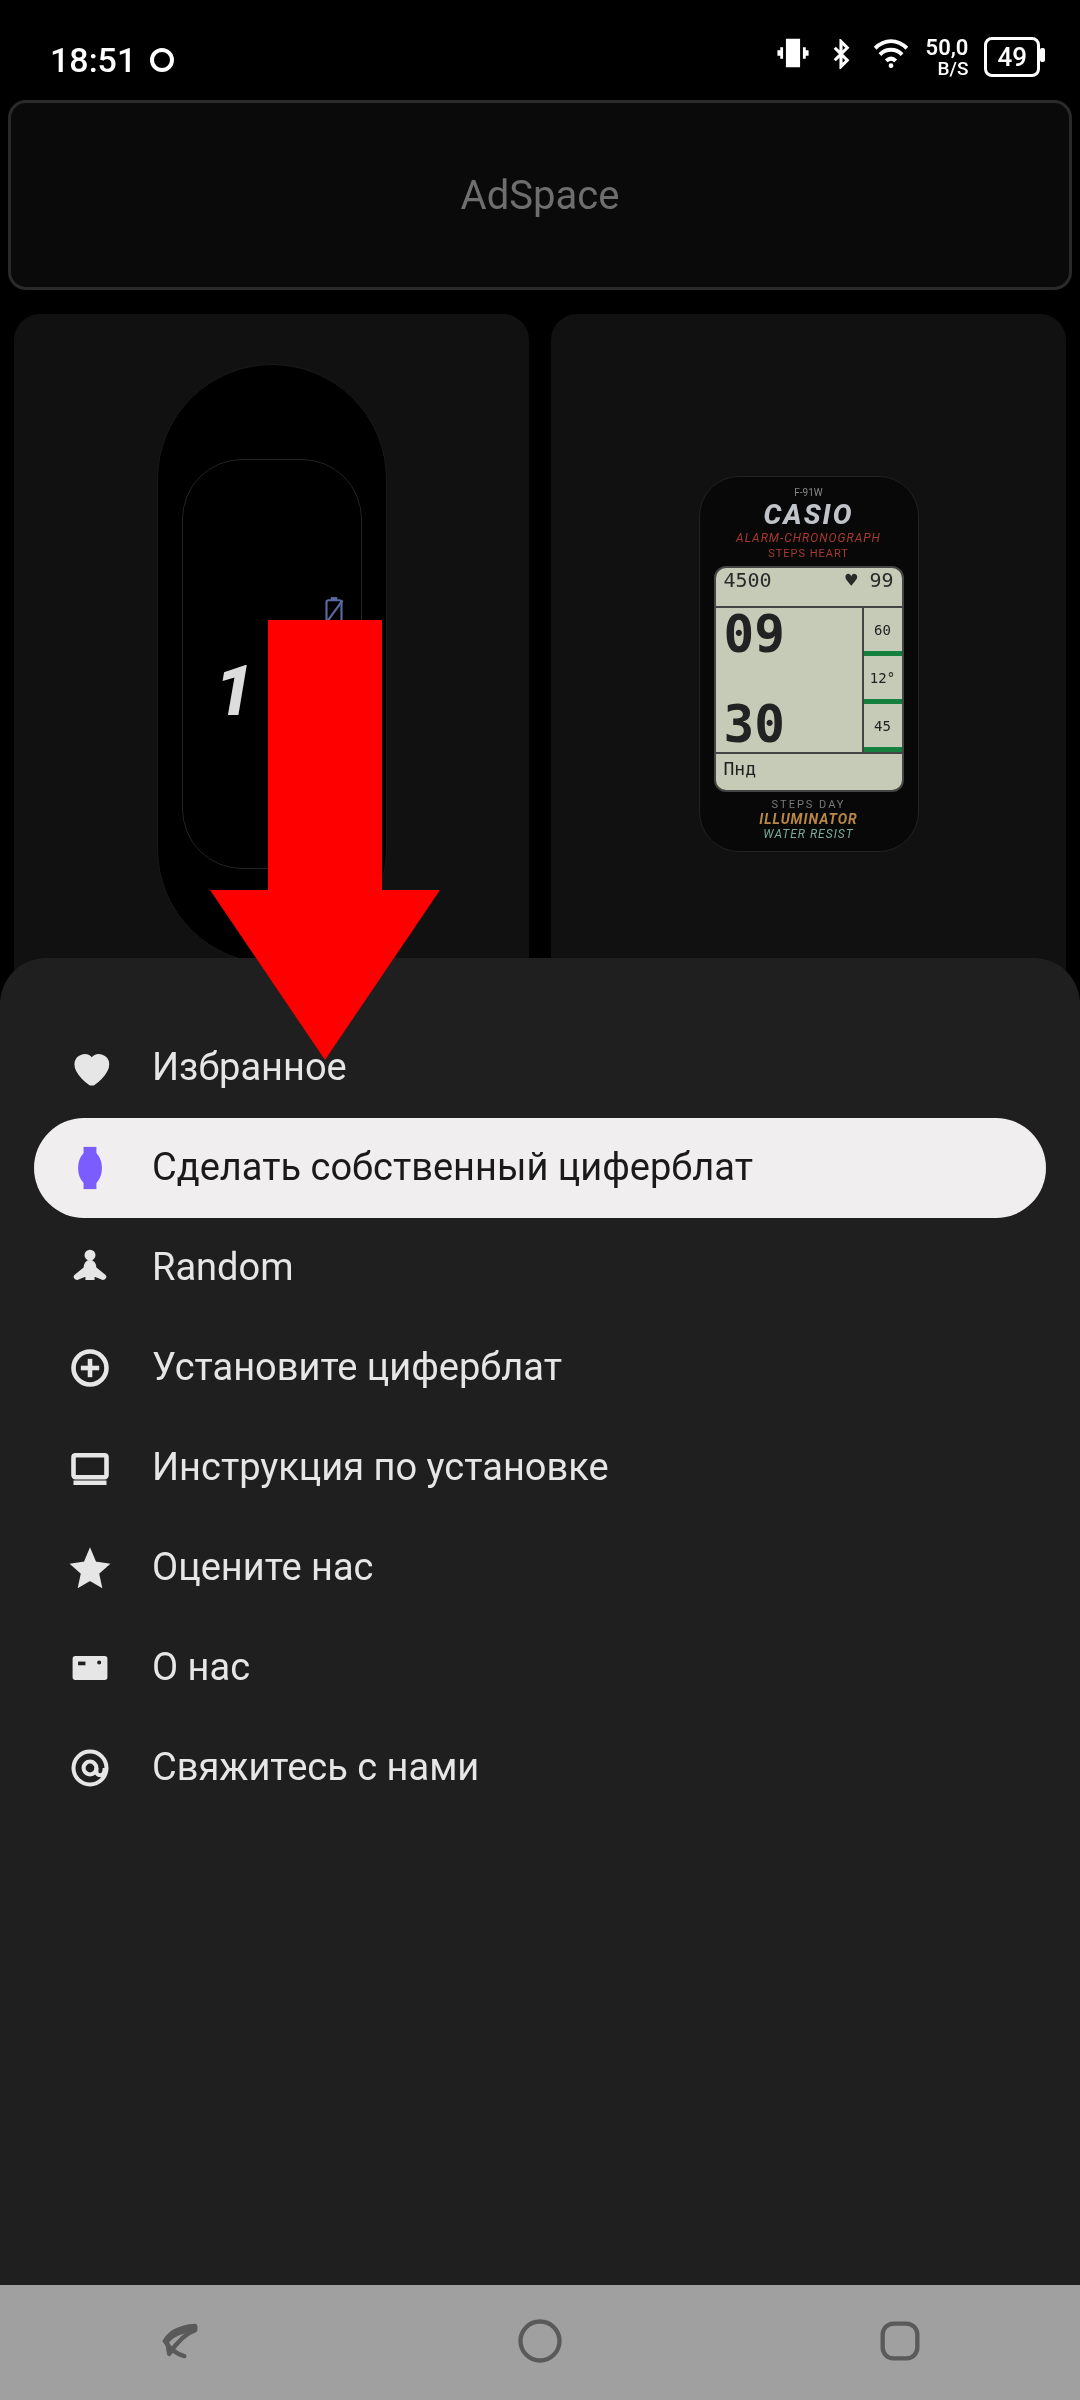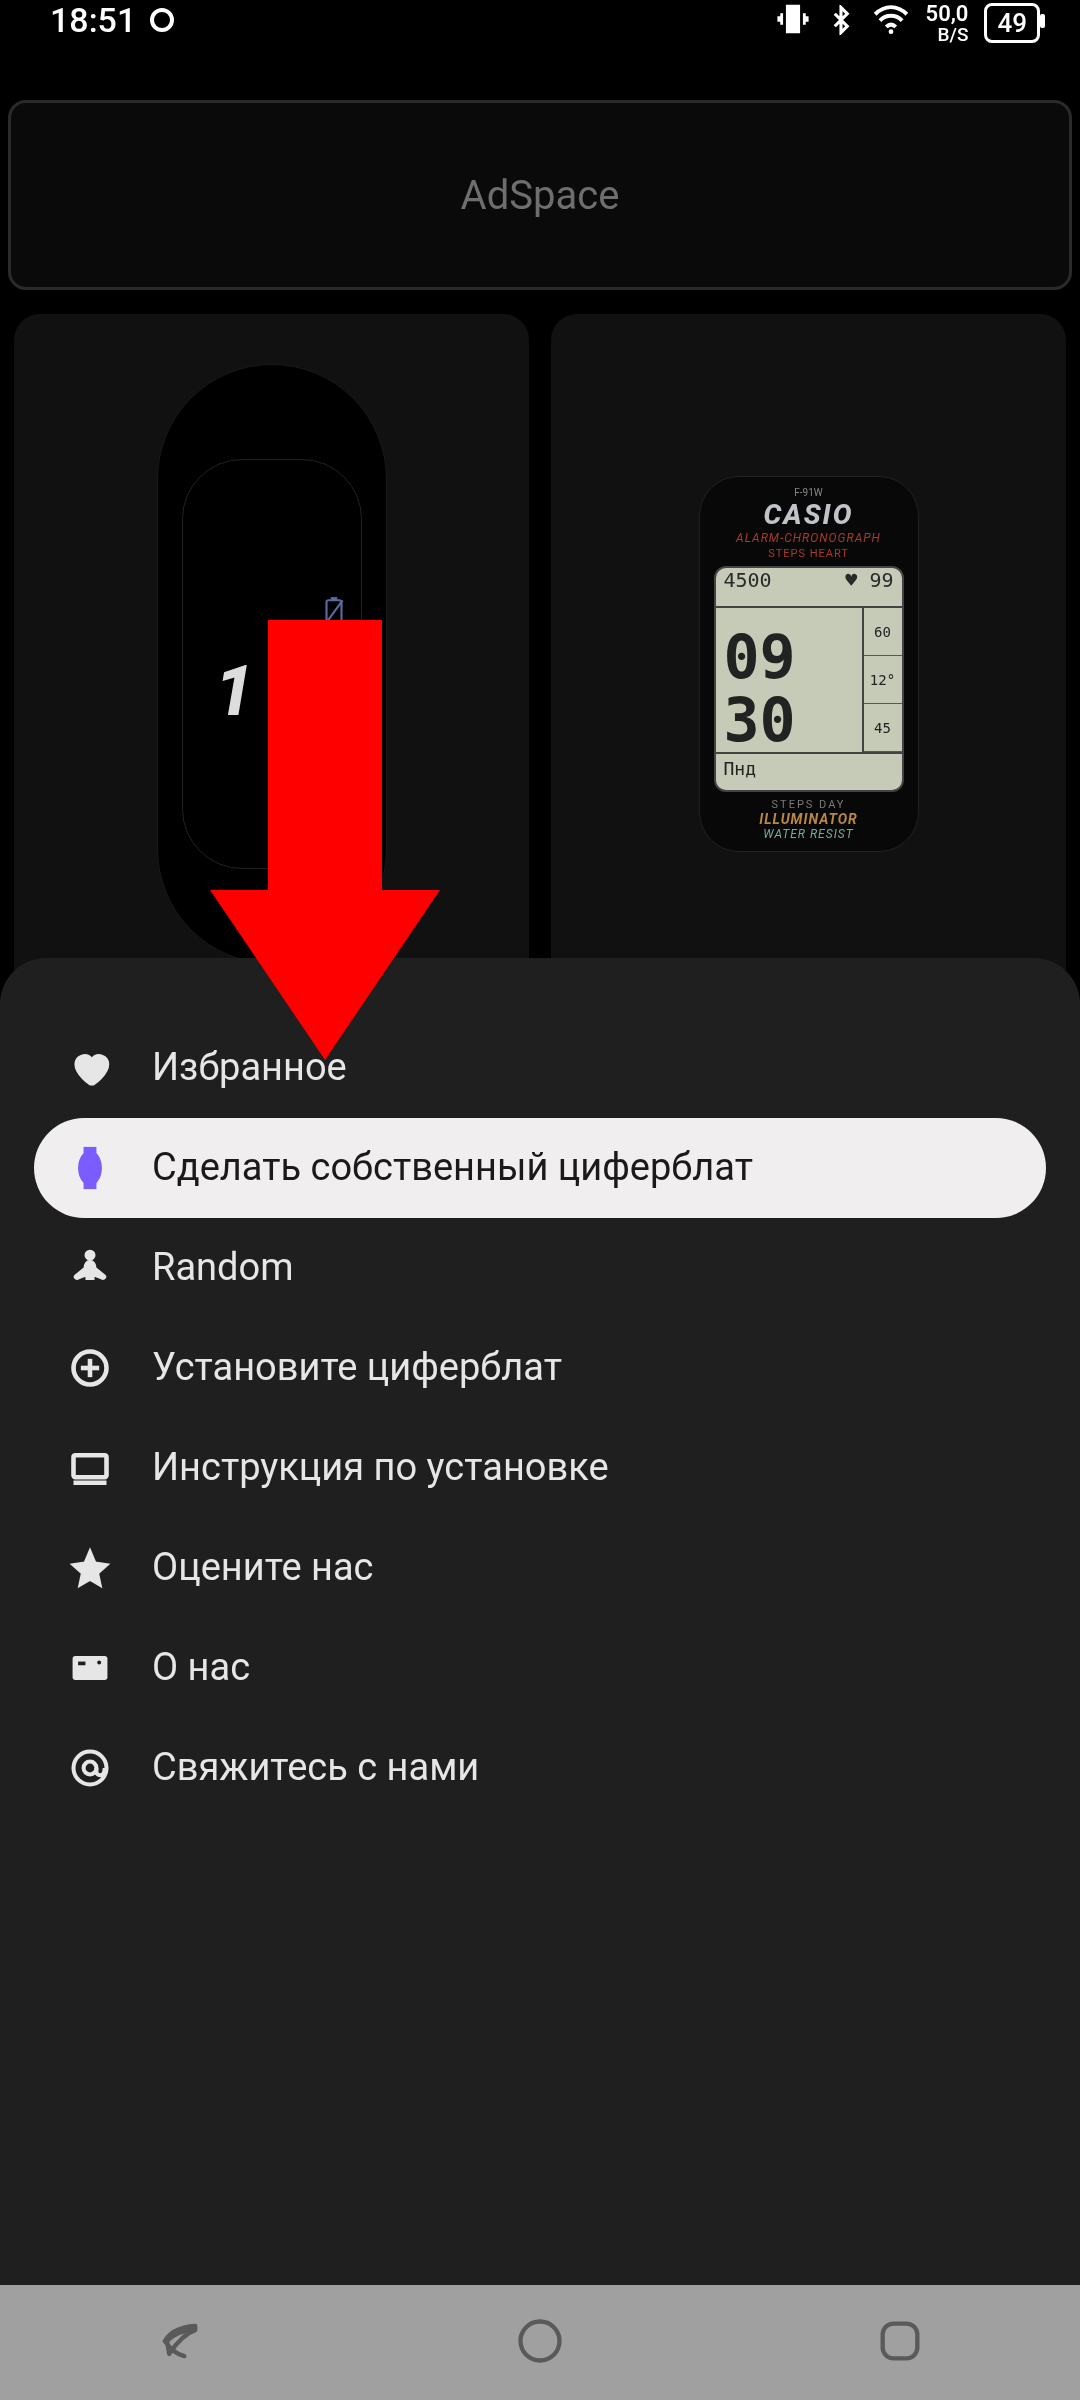--- a/index.html
+++ b/index.html
@@ -1,20 +1,20 @@
 <!DOCTYPE html>
 <html><head>
 <meta charset="utf-8">
 <style>
   * { box-sizing: border-box; margin: 0; padding: 0; }
   html, body { width: 1080px; height: 2400px; background: #000; font-family: -apple-system, Roboto, Arial, sans-serif; overflow: hidden; }
   .screen { position: relative; width: 1080px; height: 2400px; background: #000; }
 
   
-  .status-bar { height: 80px; display: flex; align-items: flex-start; justify-content: space-between; padding: 0 40px 0 50px; color: #fff; font-size: 34px; font-weight: 500; }
+  .status-bar { height: 80px; display: flex; align-items: flex-end; justify-content: space-between; padding: 0 40px 0 50px; color: #fff; font-size: 34px; font-weight: 500; }
   .status-left { display: flex; align-items: center; gap: 14px; }
   .status-right { display: flex; align-items: center; gap: 16px; }
   .rec-dot { width: 24px; height: 24px; border: 4px solid #fff; border-radius: 50%; }
   .speed { display:flex; flex-direction:column; align-items:flex-end; line-height:1; }
   .speed .n { font-size: 22px; font-weight: 600; }
   .speed .u { font-size: 19px; }
   .batt-box { border: 3px solid #fff; border-radius: 8px; padding: 2px 10px; font-size: 26px; position: relative; }
   .batt-box::after { content:""; position:absolute; right:-8px; top:8px; width:5px; height:14px; background:#fff; border-radius:2px; }
 
   
@@ -25,23 +25,23 @@
   .card { flex:1; background:#111; border-radius: 26px; height: 700px; display:flex; align-items:center; justify-content:center; position:relative; overflow:hidden; }
   .band-body { width: 230px; height: 600px; background:#000; border-radius: 120px; display:flex; align-items:center; justify-content:center; border: 1px solid #1a1a1a; }
   .band-screen { width: 180px; height: 410px; background:#000; border-radius: 60px; border:1px solid #222; }
   .casio-screen { width: 220px; height: 376px; background:#080808; border-radius: 40px; border:1px solid #222; padding: 10px; display:flex; flex-direction:column; align-items:center; }
   .casio-top { color:#c0c4c9; font-weight:800; font-size:28px; letter-spacing:2px; font-style:italic; }
   .casio-sub { color:#a63a2e; font-size:12px; font-style:italic; letter-spacing:1px; }
   .casio-sub2 { color:#a63a2e; font-size:11px; letter-spacing:1px; margin-top:2px; }
   .casio-lcd { margin-top:6px; width: 190px; height: 280px; background:#c6cbb7; border-radius: 12px; border:2px solid #444; display:flex; flex-direction:column; }
   .lcd-top { height: 40px; border-bottom:2px solid #444; display:flex; align-items:flex-start; font-family: monospace; font-size:20px; color:#2a2a2a; padding:0 8px; justify-content:space-between; }
   .lcd-main { flex:1; display:flex; }
-  .lcd-time { flex:1; font-family: monospace; font-size:60px; font-weight:700; color:#222; padding-left:8px; line-height:1.05; display:flex; flex-direction:column; justify-content:flex-end; }
+  .lcd-time { flex:1; font-family: monospace; font-size:51px; font-weight:700; color:#222; padding-left:8px; line-height:1.05; display:flex; flex-direction:column; justify-content:space-between; }
   .lcd-side { width: 40px; border-left:2px solid #444; display:flex; flex-direction:column; font-family:monospace; font-size:14px; color:#222; }
-  .lcd-side > div { flex:1; display:flex; align-items:center; justify-content:center; border-bottom:1px solid #15803d; }
+  .lcd-side > div { flex:1; display:flex; align-items:center; justify-content:center; border-bottom:5px solid #15803d; }
   .lcd-bot { height: 38px; border-top:2px solid #444; font-family:monospace; font-size:18px; color:#222; padding:4px 8px; }
   .casio-b1 { color:#7a7a7a; font-size:11px; margin-top:6px; letter-spacing:2px;}
   .casio-b2 { color:#b84; font-size:14px; font-style:italic; font-weight:700; letter-spacing:1px; }
   .casio-b3 { color:#7a9; font-size:12px; font-style:italic; letter-spacing:1px; }
 
   
   .arrow { position:absolute; left: 210px; top: 620px; width: 230px; height: 460px; z-index: 50; }
   .arrow-stem { position:absolute; top:0; left:58px; width:114px; height:280px; background:#fe0000; }
   .arrow-head { position:absolute; top:270px; left:0; width:0; height:0; border-left:115px solid transparent; border-right:115px solid transparent; border-top:170px solid #fe0000; }
 

